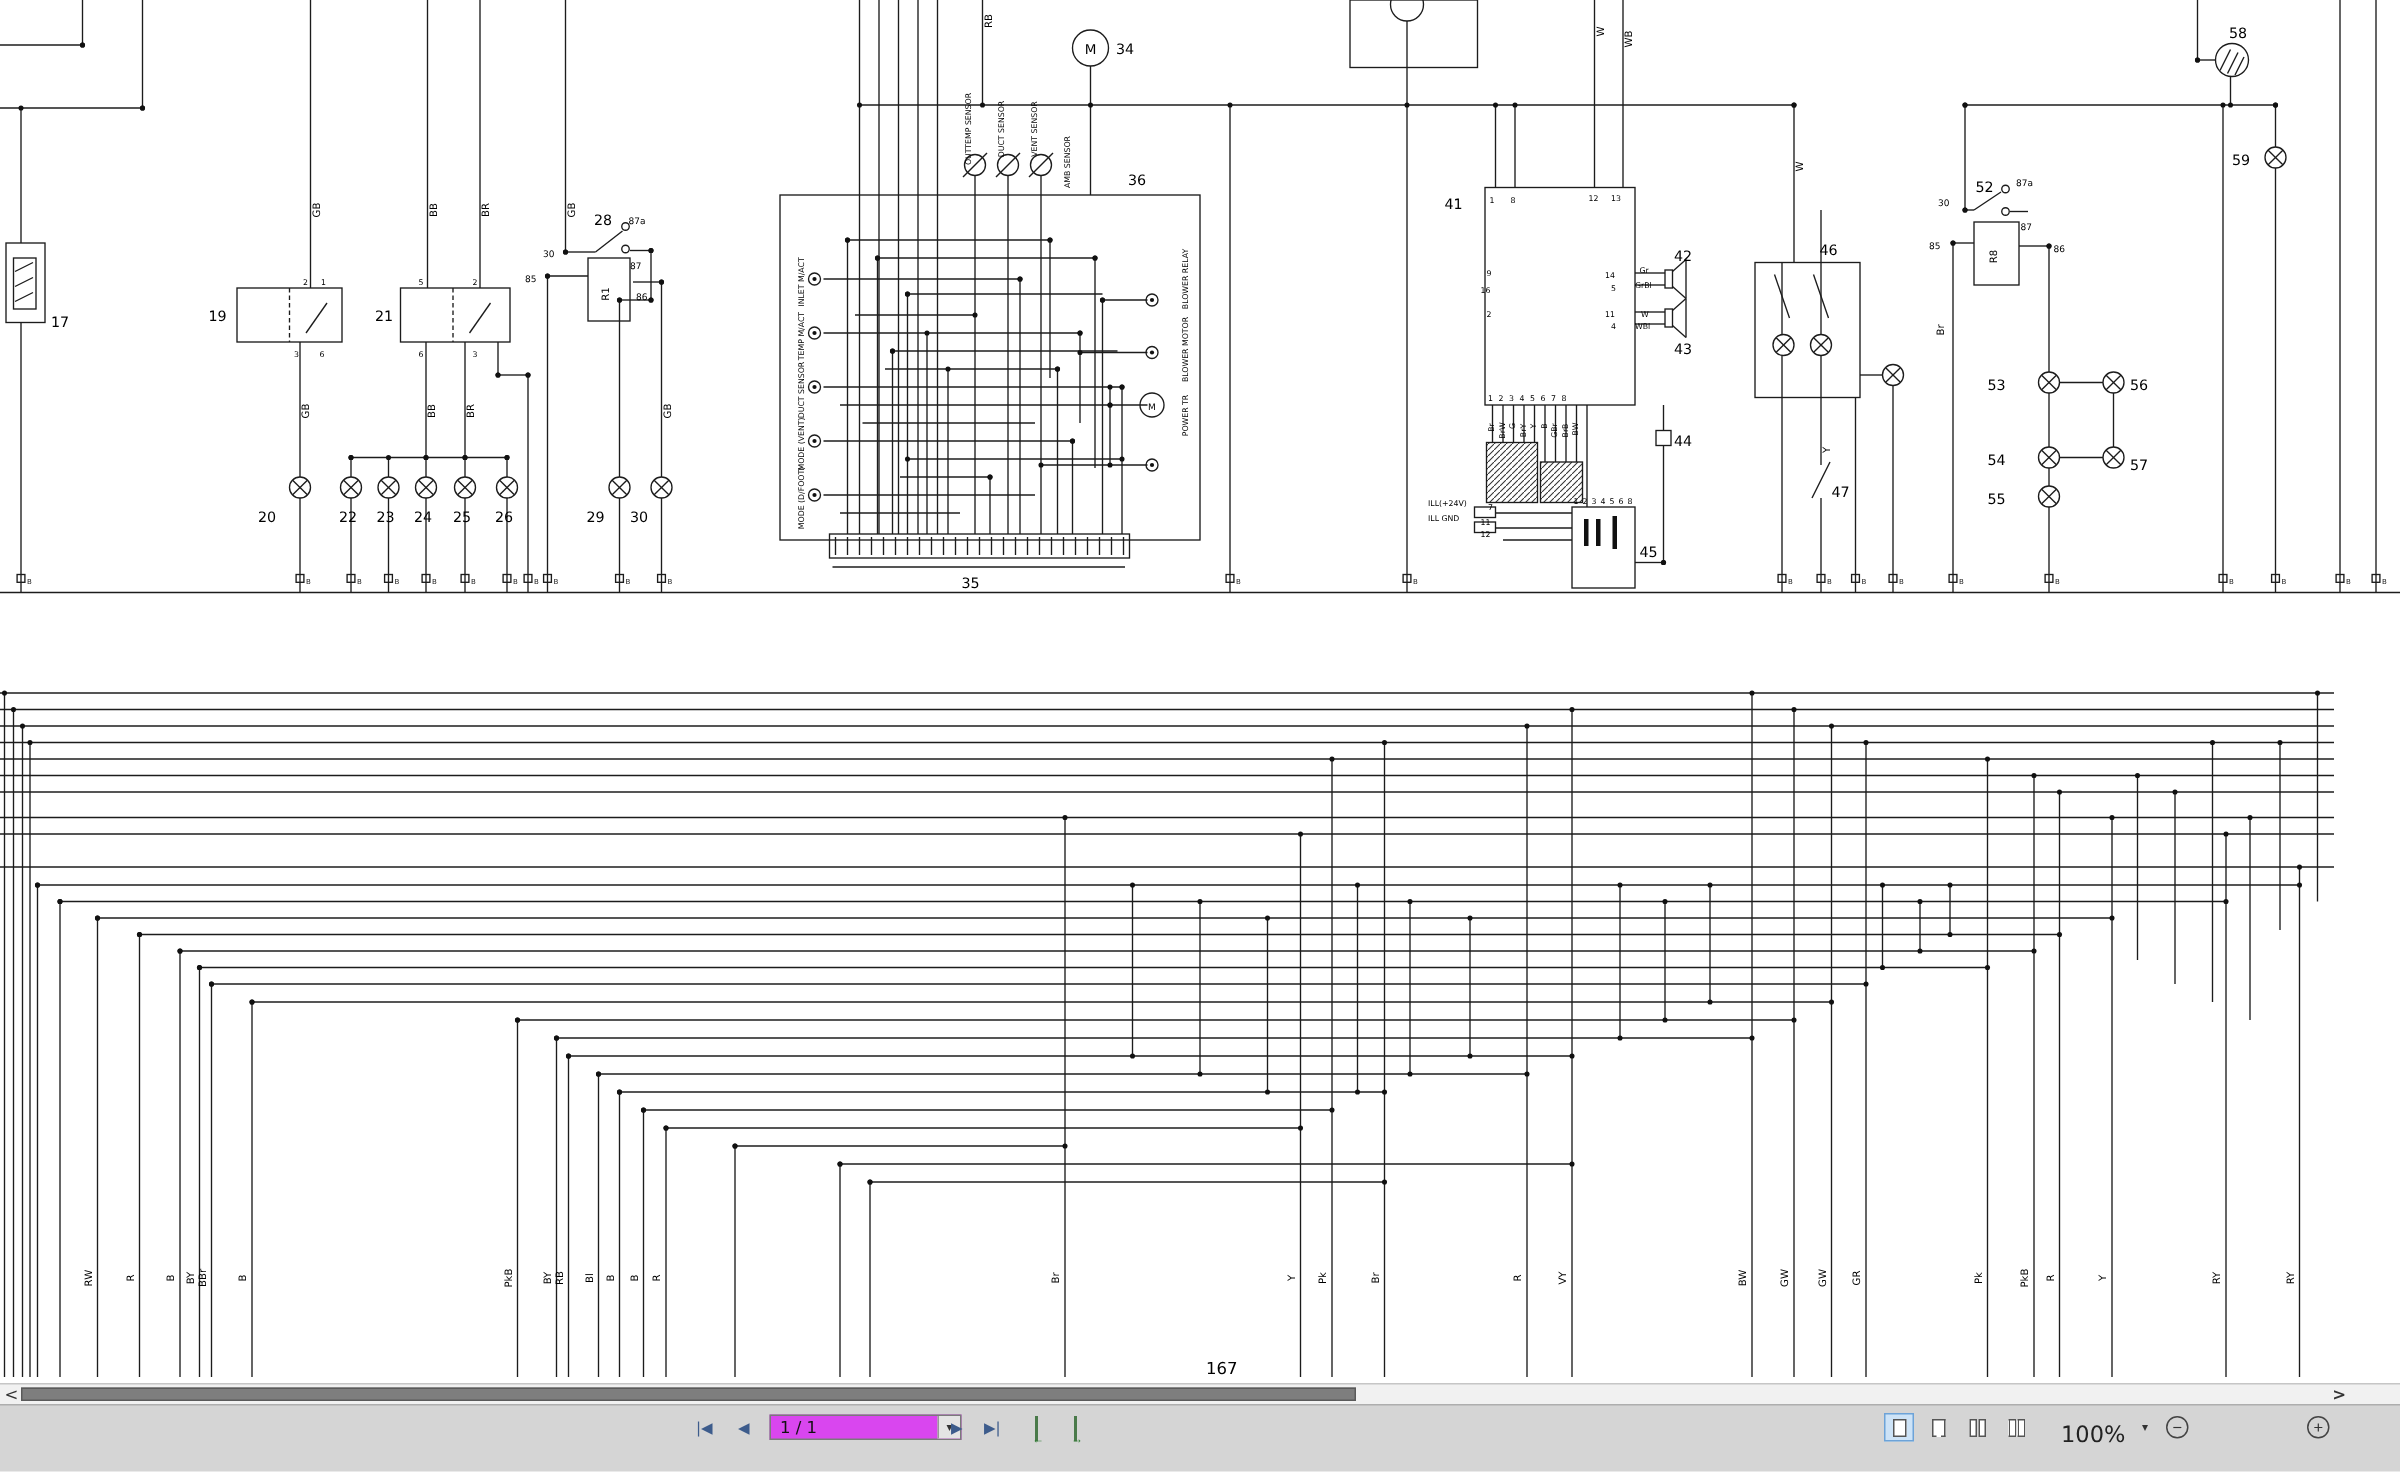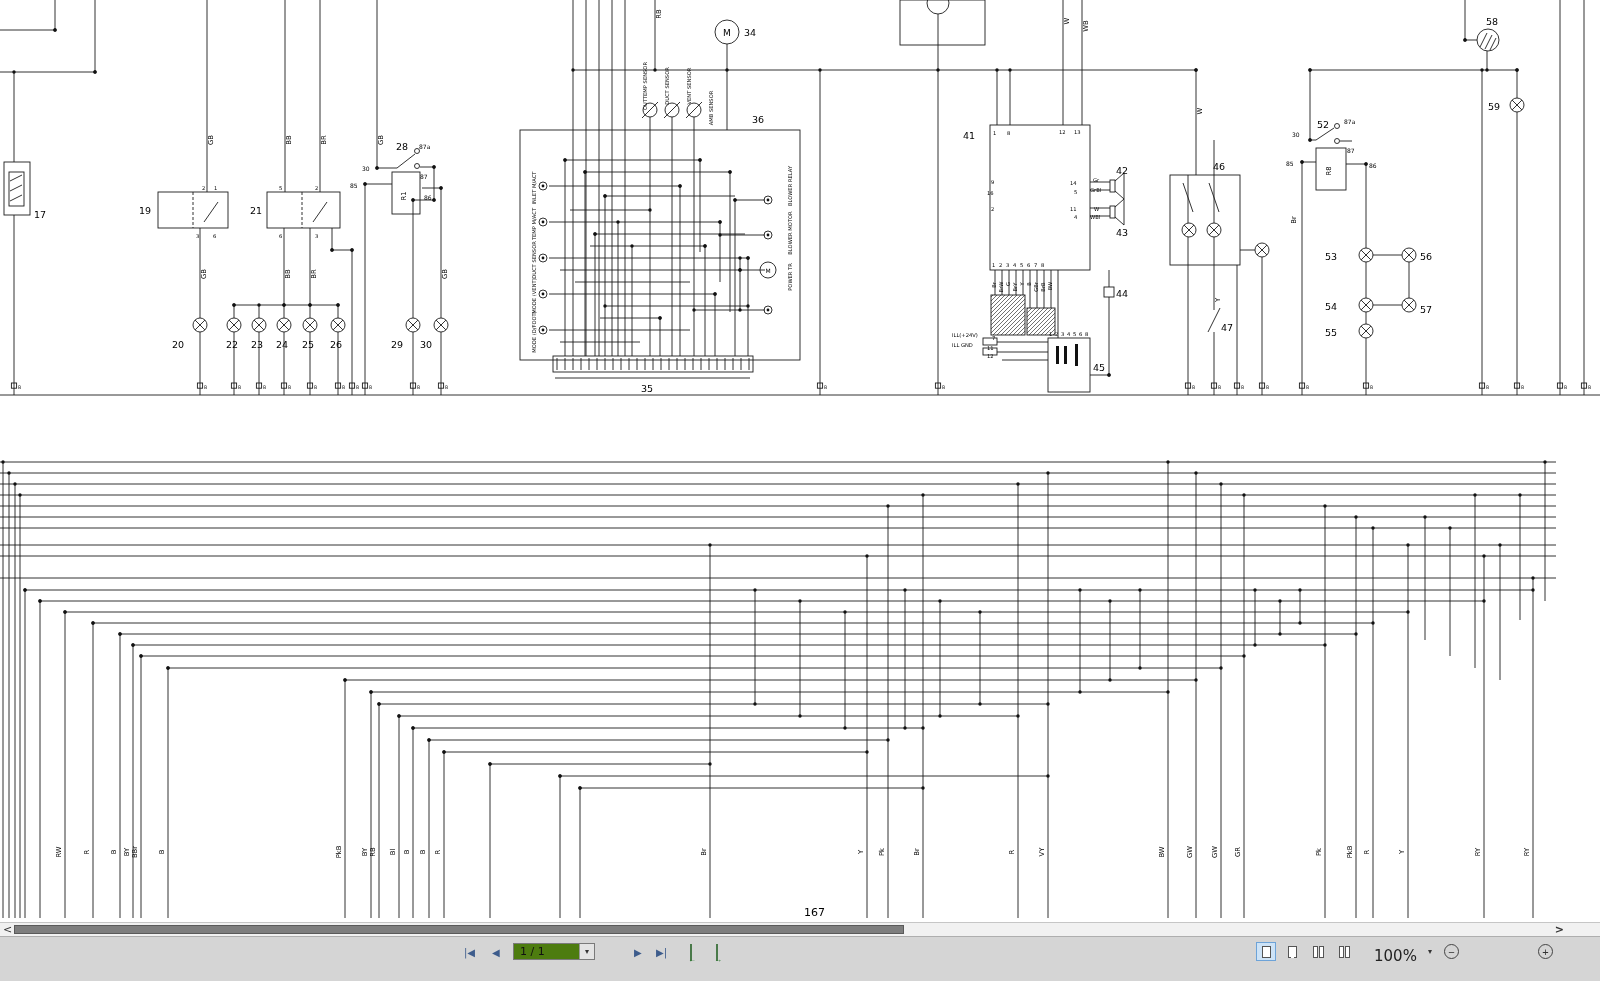--- a/index.html
+++ b/index.html
@@ -13,21 +13,21 @@
   .t9{font-size:9px;} .t10{font-size:9.5px;} .t11{font-size:11px;} .t45{font-size:4.7px;fill:#222;}
   
   .hscroll{position:absolute;top:922px;left:0;width:1600px;height:14px;background:#f1f1f1;border-top:1px solid #c6c6c6;box-sizing:border-box;}
   .sb-thumb{position:absolute;left:14px;top:2px;width:890px;height:9px;background:#7e7e7e;border:1px solid #5a5a5a;box-sizing:border-box;}
   .sb-arrow{position:absolute;top:0;font-size:11px;line-height:13px;color:#333;cursor:pointer;}
   .sb-arrow.left{left:3px;}
   .sb-arrow.right{right:36px;font-weight:bold;}
   
   .toolbar{position:absolute;top:936px;left:0;width:1600px;height:45px;background:#d5d5d5;border-top:1px solid #aeaeae;box-sizing:border-box;}
   .tb-btn{position:absolute;top:6px;height:18px;font-size:10px;color:#3d5c8c;background:none;border:none;padding:0 2px;cursor:pointer;font-family:"DejaVu Sans",sans-serif;}
-  .page-combo{position:absolute;left:513px;top:6px;width:82px;height:17px;background:#4d7c0f;border:1px solid #7a7a7a;box-sizing:border-box;font-size:11px;}
+  .page-combo{position:absolute;left:513px;top:6px;width:128px;height:17px;background:#d946ef;border:1px solid #7a7a7a;box-sizing:border-box;font-size:11px;}
   .page-combo .val{position:absolute;left:6px;top:1px;color:#111;}
   .combo-btn{position:absolute;right:0;top:0;width:15px;height:100%;background:#e4e4e4;border-left:1px solid #999;text-align:center;font-size:8px;line-height:15px;color:#333;cursor:pointer;box-sizing:border-box;}
   .view-btn{position:absolute;top:5px;width:18px;height:20px;background:none;border:none;padding:0;cursor:pointer;}
   .mini{width:11px;height:14px;border:1px solid #4a7a4a;background:#fff;position:relative;margin:0 auto;}
   .mini .arr{position:absolute;bottom:-4px;right:-5px;font-size:8px;color:#2e7d32;}
   .vm{position:absolute;top:5px;width:20px;height:19px;border:1px solid transparent;display:flex;align-items:center;justify-content:center;gap:1px;cursor:pointer;box-sizing:border-box;}
   .vm.sel{background:#cde3f7;border-color:#6da3d8;}
   .pg{width:9px;height:12px;background:#fff;border:1px solid #555;box-sizing:border-box;}
   .pg.half{width:5px;}
   .pg.cont{border-bottom-style:dashed;}

